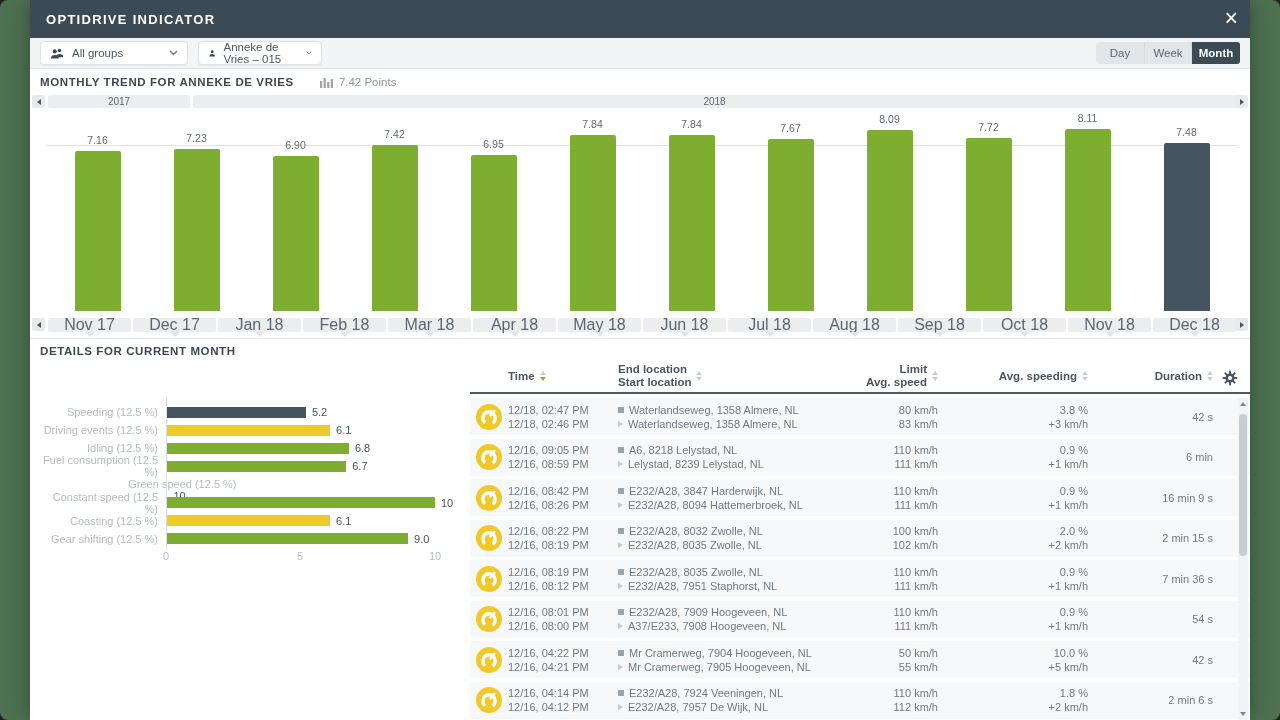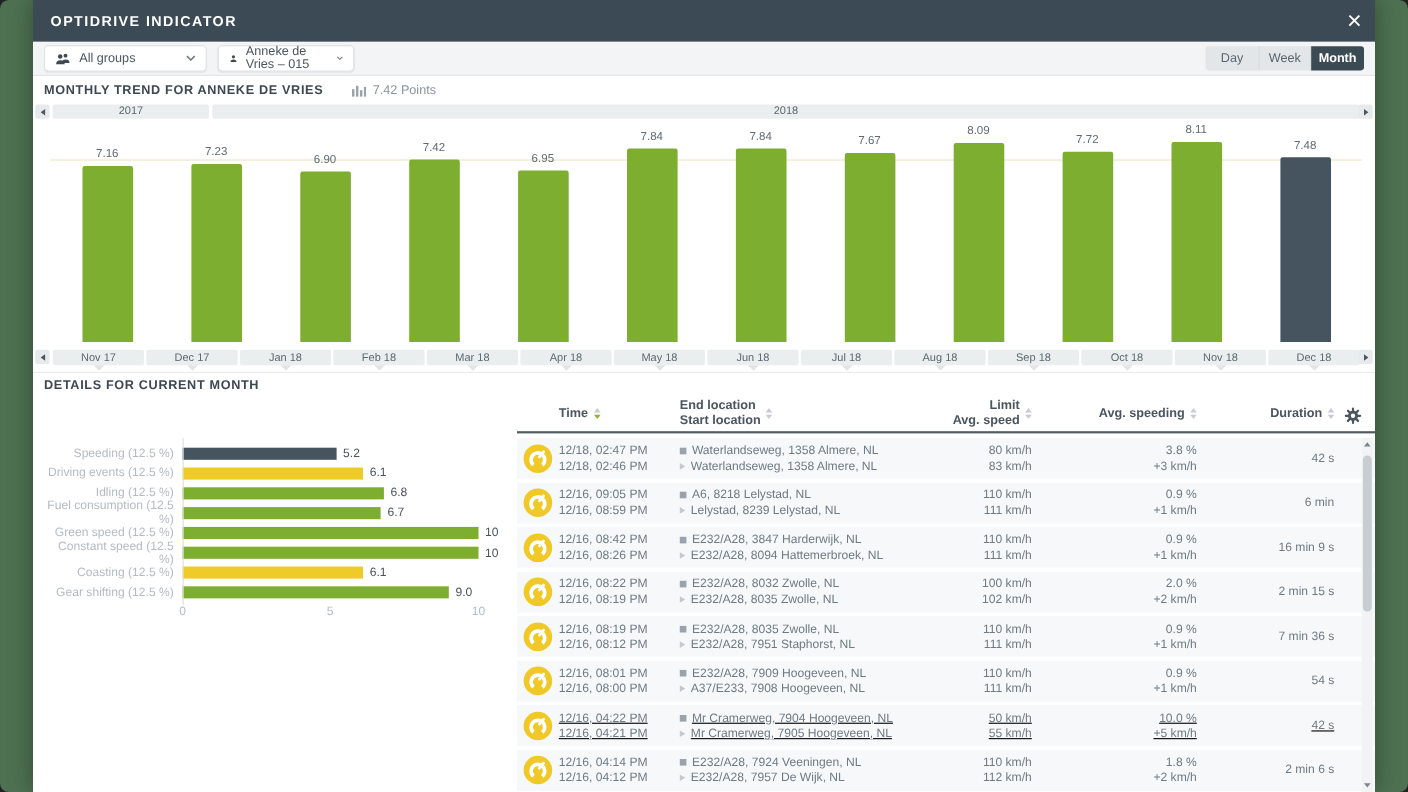--- a/index.html
+++ b/index.html
@@ -47,21 +47,21 @@
   .tl{width:0;height:0;border-top:3.5px solid transparent;border-bottom:3.5px solid transparent;border-right:4.5px solid #4b565f;}
   .tr{width:0;height:0;border-top:3.5px solid transparent;border-bottom:3.5px solid transparent;border-left:4.5px solid #4b565f;}
 
   
   .avg-line{position:absolute;left:16px;width:1192px;top:145px;height:1px;background:#e9e4c2;}
   #trend-bars{position:absolute;left:18px;top:110px;width:1188px;height:201px;display:flex;}
   .trend-cell{flex:1;position:relative;cursor:pointer;}
   .tbar{position:absolute;bottom:0;left:50%;transform:translateX(-50%);width:46px;border-radius:2px 2px 0 0;}
   .tval{position:absolute;left:0;right:0;text-align:center;font-size:10.5px;color:#5f6a73;}
   #month-axis{position:absolute;left:18px;top:318px;width:1188px;display:flex;gap:2px;}
-  .month-cell{flex:1;height:14px;background:#ebeeef;font-size:10px;color:#5b6771;display:flex;
+  .month-cell{flex:1;height:14px;background:#ebeeef;font-size:16px;color:#5b6771;display:flex;
               align-items:center;justify-content:center;border-radius:2px;position:relative;cursor:pointer;}
   .month-cell::after{content:"";position:absolute;left:50%;top:14px;transform:translateX(-50%);
               border-left:5px solid transparent;border-right:5px solid transparent;border-top:5px solid #e2e5e7;}
   .divider{position:absolute;left:0;right:0;top:338px;height:1px;background:#e8eaec;}
   .details-title{position:absolute;left:10px;top:345px;}
 
   
   .drow{position:absolute;left:8px;height:12px;display:flex;align-items:center;}
   .dlabel{width:120px;text-align:right;font-size:11px;color:#b4bbc1;box-sizing:border-box;}
   .dbar{height:11px;margin-left:8px;}
@@ -259,21 +259,21 @@
         <div class="drow" style="top: 442.2px;">
           <span class="dlabel">Idling (12.5 %)</span>
           <span class="dbar" style="width: 182.92px; background: rgb(125, 174, 47);"></span>
           <span class="dval">6.8</span>
         </div>
         <div class="drow" style="top: 460.3px;">
           <span class="dlabel">Fuel consumption (12.5 %)</span>
           <span class="dbar" style="width: 180.23px; background: rgb(125, 174, 47);"></span>
           <span class="dval">6.7</span>
         </div>
-        <div class="drow" style="top: 478.4px;">
+        <div class="drow" style="top: 478.4px; flex-direction: column;">
           <span class="dlabel">Green speed (12.5 %)</span>
           <span class="dbar" style="width: 269px; background: rgb(125, 174, 47);"></span>
           <span class="dval">10</span>
         </div>
         <div class="drow" style="top: 496.5px;">
           <span class="dlabel">Constant speed (12.5 %)</span>
           <span class="dbar" style="width: 269px; background: rgb(125, 174, 47);"></span>
           <span class="dval">10</span>
         </div>
         <div class="drow" style="top: 514.6px;">
@@ -533,21 +533,21 @@
             <div class="two num">
               <div>110 km/h</div>
               <div>111 km/h</div>
             </div>
             <div class="two num">
               <div>0.9 %</div>
               <div>+1 km/h</div>
             </div>
             <div class="dur">54 s</div>
           </div>
-          <div class="trow" style="top: 243px; text-decoration: underline;">
+          <div class="trow" style="top: 243px;">
             <div class="icon-cell">
               <svg width="28" height="28" viewBox="0 0 28 28">
                 <circle cx="14" cy="14" r="13" fill="#f0c928"></circle>
                 <circle cx="14" cy="15" r="6.2" fill="none" stroke="#fff" stroke-width="3.4" stroke-dasharray="30 12" transform="rotate(131 14 15)"></circle>
                 <rect x="12.7" y="4.6" width="2.6" height="8.5" rx="1.3" fill="#fff" transform="rotate(40 14 14)"></rect>
               </svg>
             </div>
             <div class="two">
               <div>12/16, 04:22 PM</div>
               <div>12/16, 04:21 PM</div>

